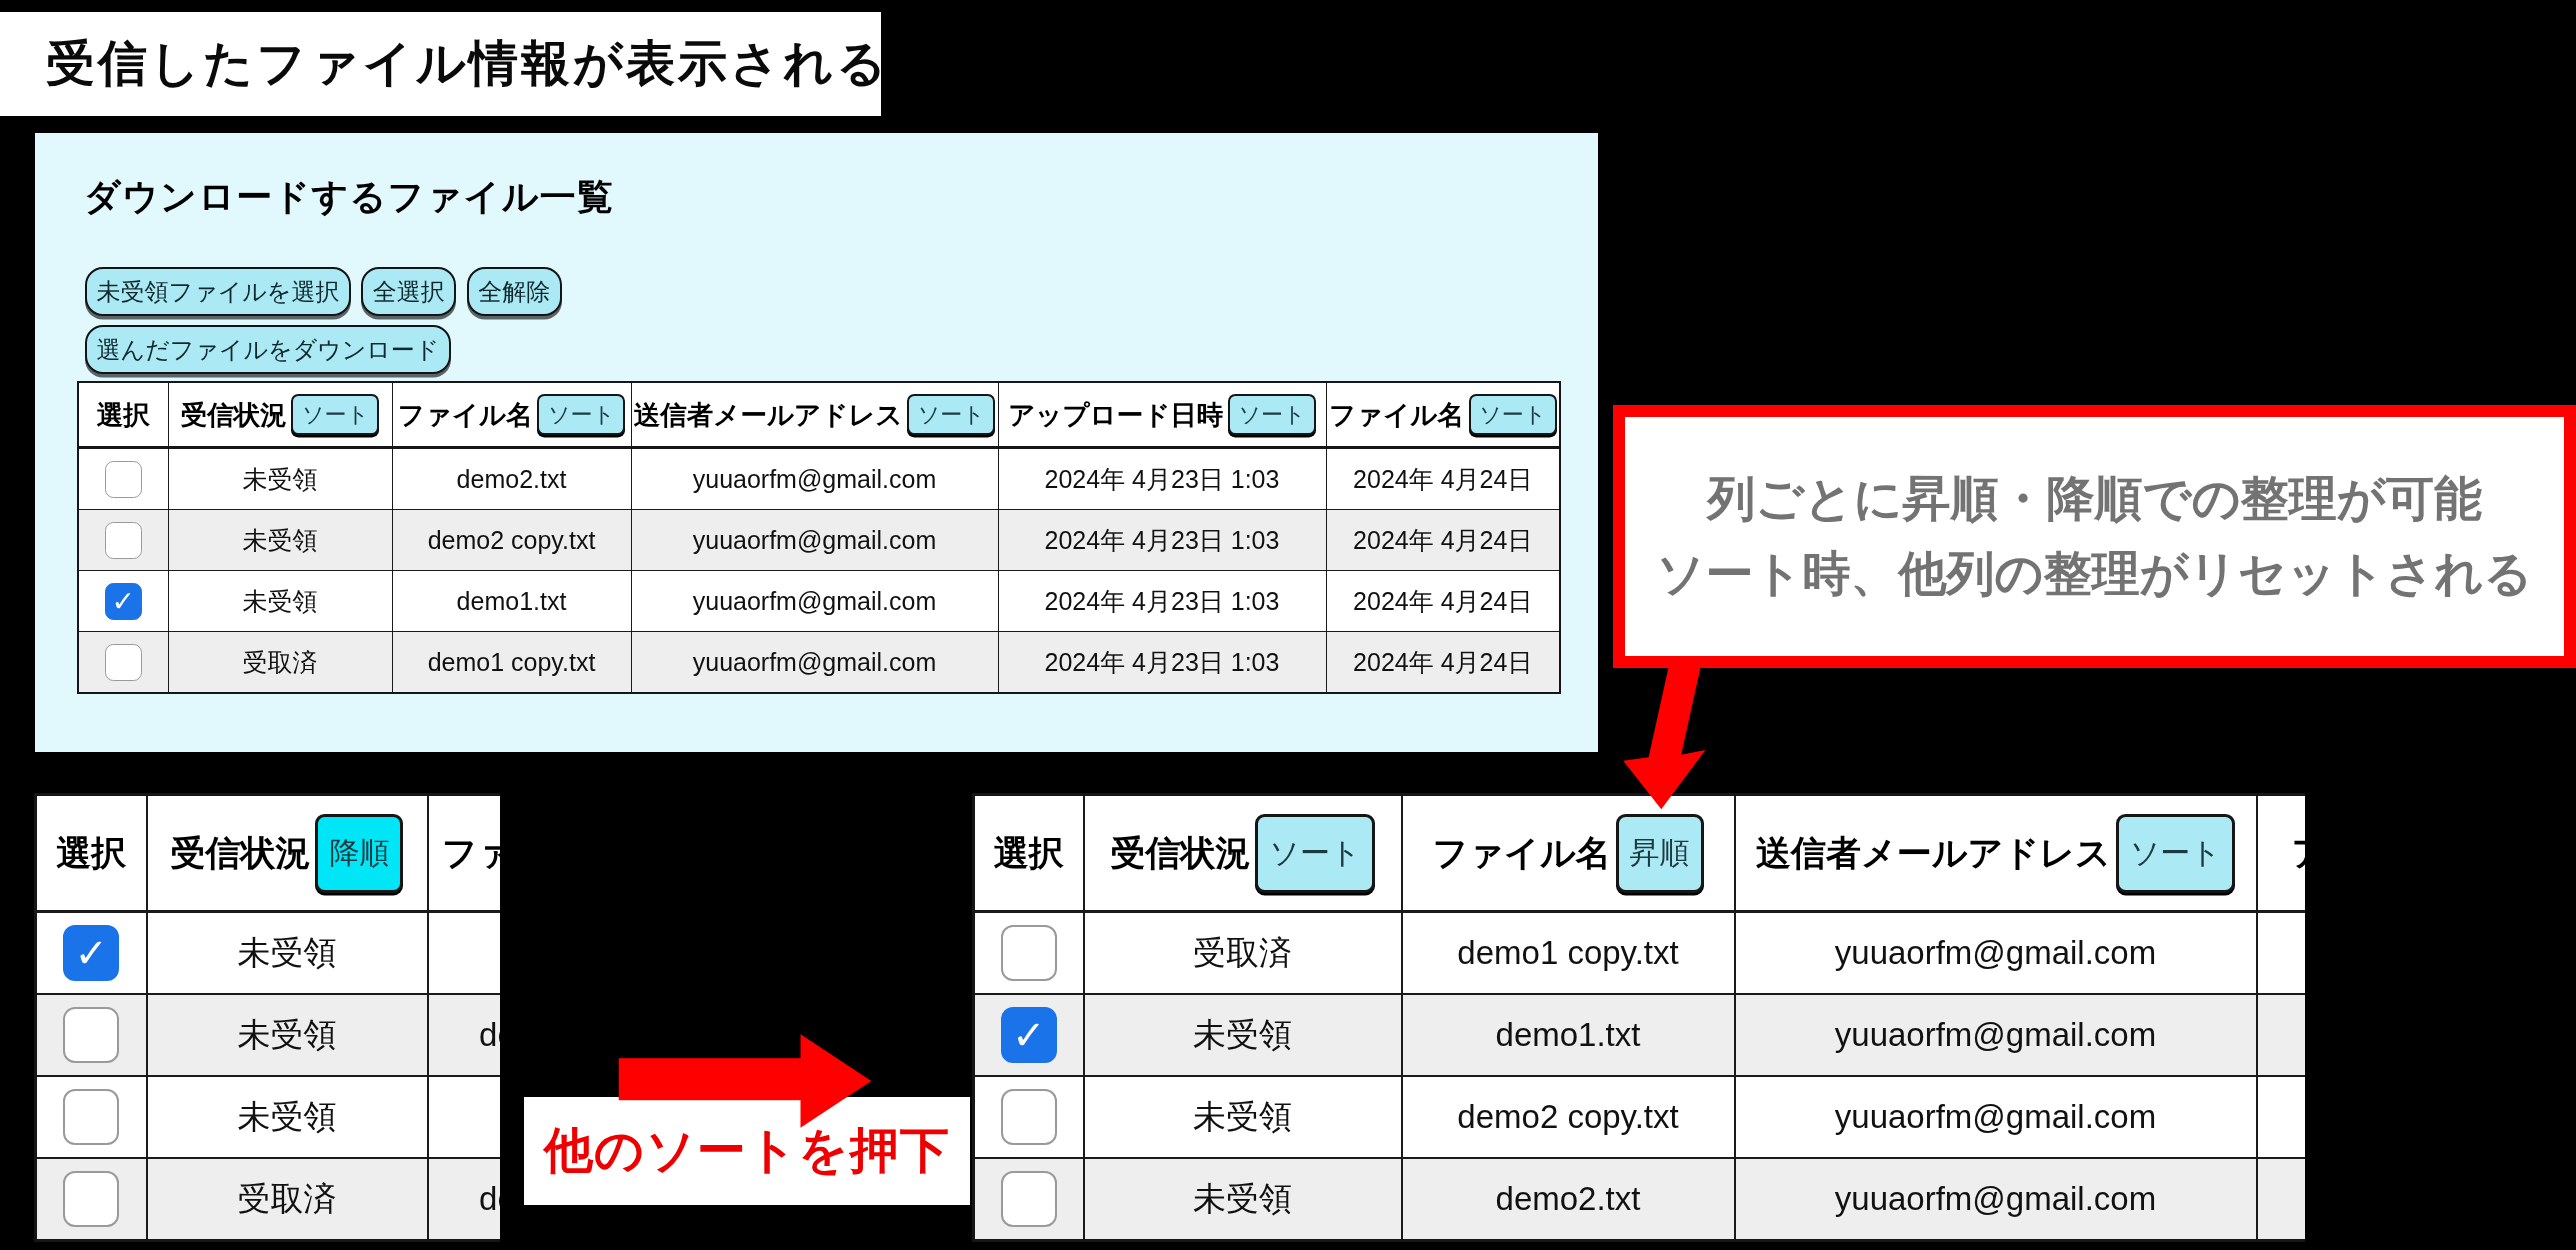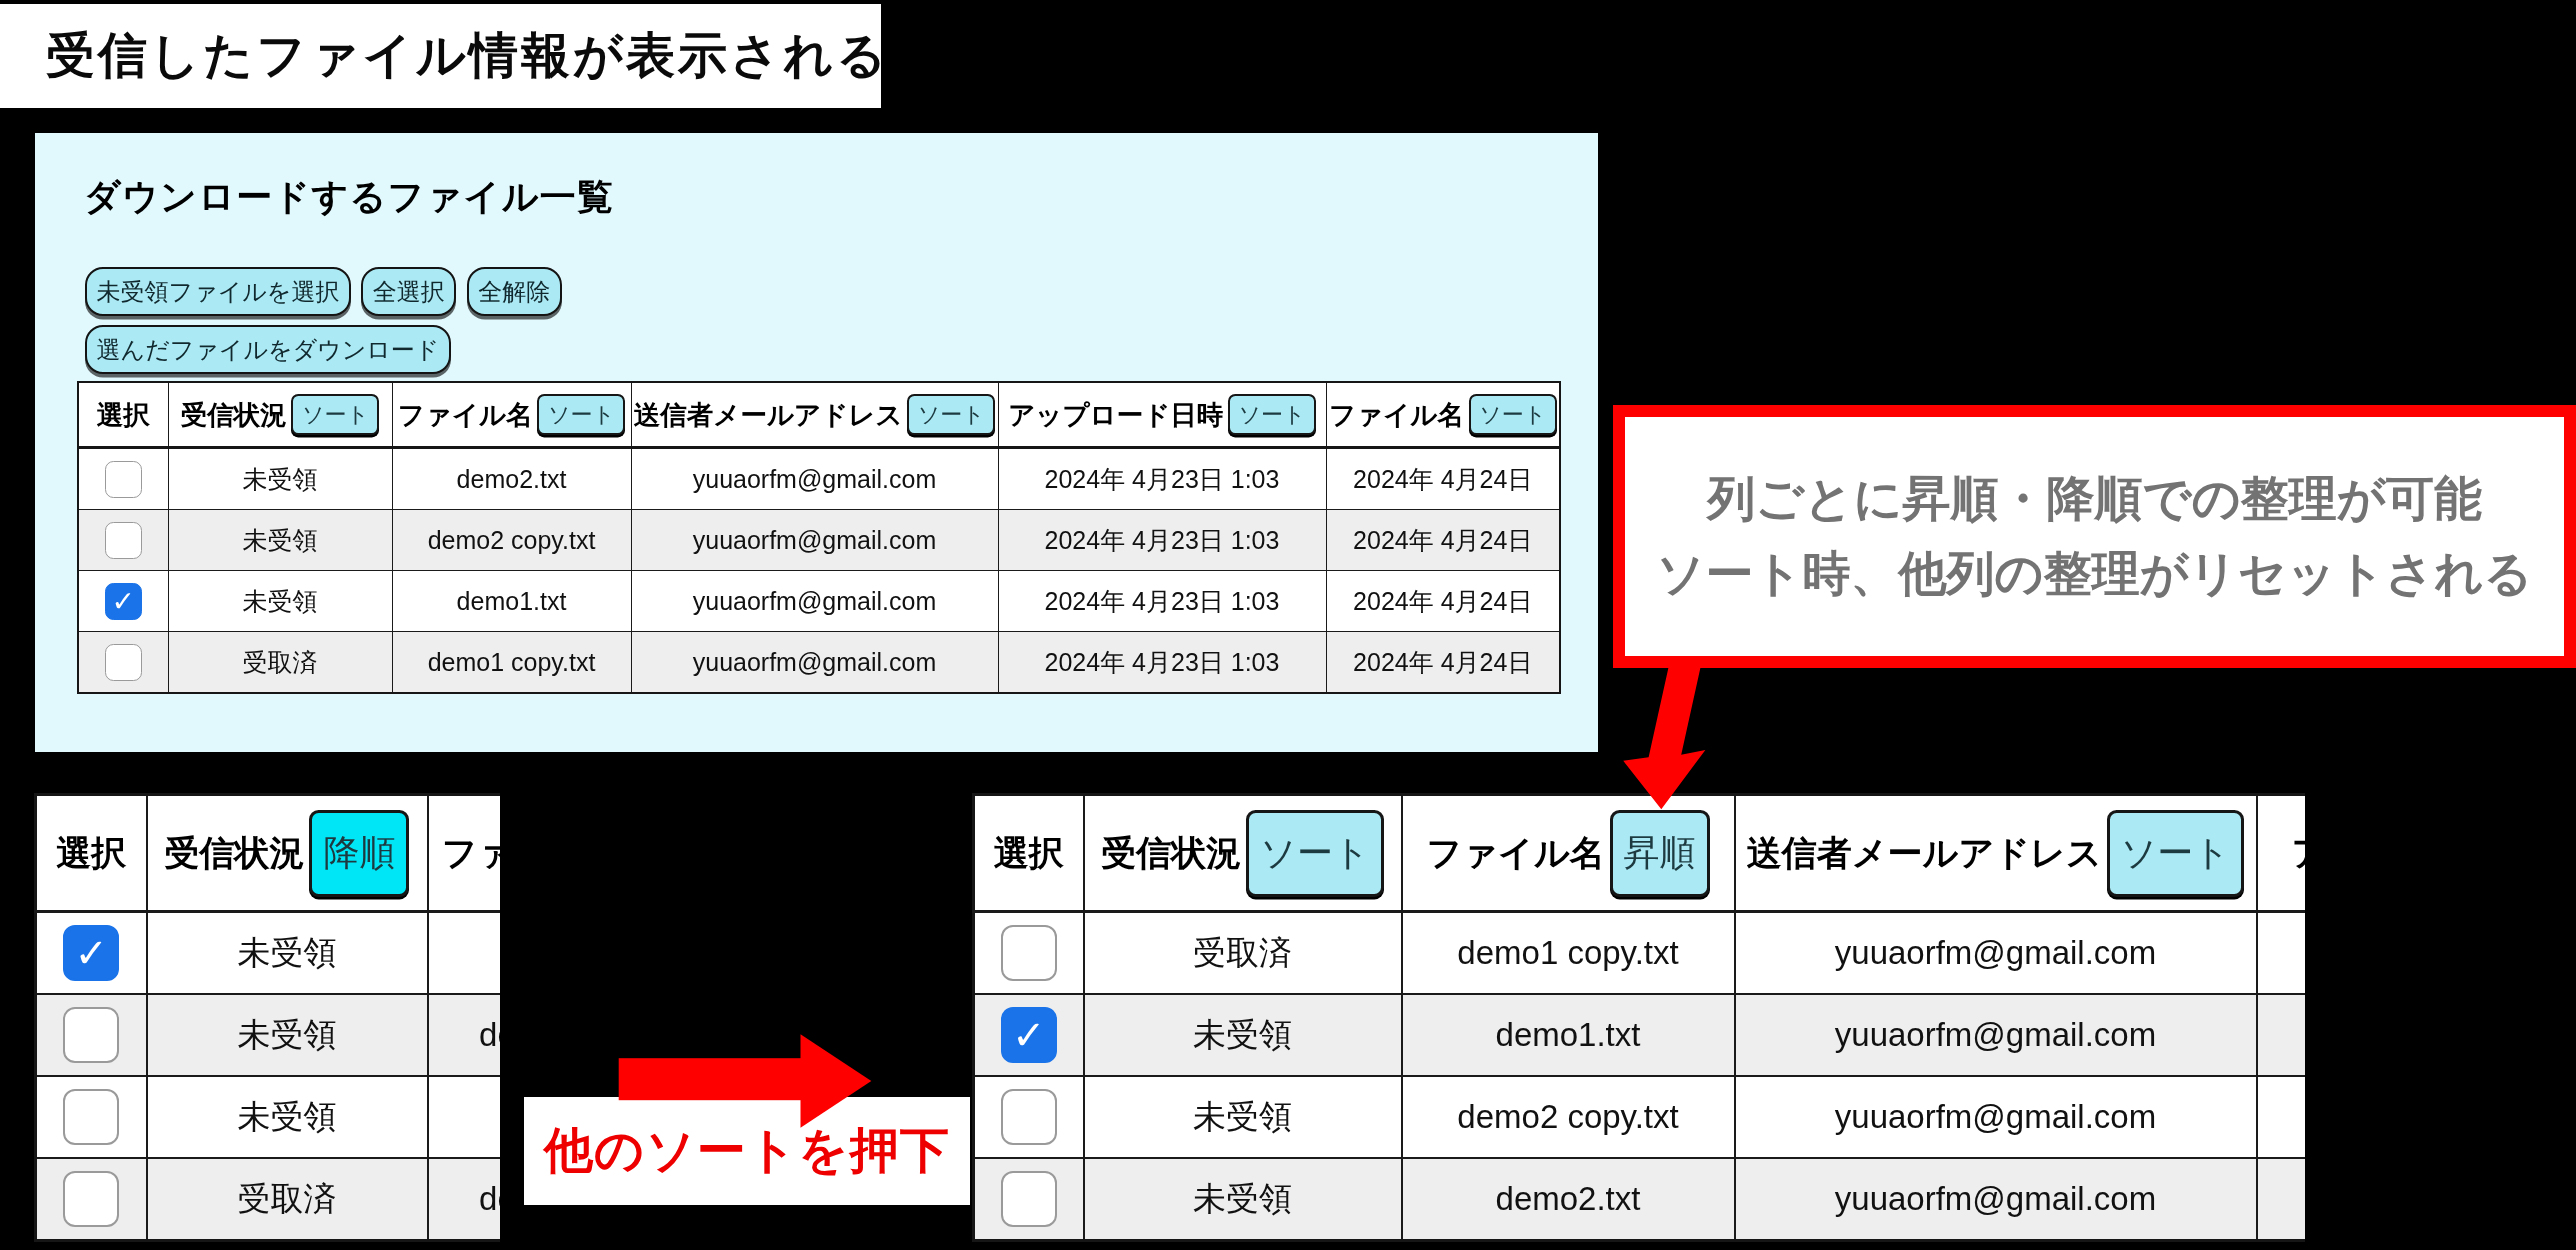--- a/index.html
+++ b/index.html
@@ -1,20 +1,20 @@
 <!DOCTYPE html>
 <html style="font-size:9.6px"><head>
 <meta charset="utf-8">
 <style>
   html,body{margin:0;padding:0;background:#000;}
   body{width:2576px;height:1251px;font-family:"Liberation Sans","DejaVu Sans",sans-serif;}
   #canvas{position:relative;width:2576px;height:1251px;background:#000;overflow:hidden;}
 
   
-  .banner{position:absolute;left:0;top:4px;width:881px;height:104px;background:#ffffff;
+  .banner{position:absolute;left:0;top:12px;width:881px;height:104px;background:#ffffff;
           display:flex;align-items:center;padding-left:46px;box-sizing:border-box;}
   .banner span{font-size:49px;font-weight:bold;color:#0a0a0a;letter-spacing:3px;white-space:nowrap;}
 
   
   .panel{position:absolute;left:35px;top:133px;width:1563px;height:619px;background:#e1f8fc;}
   .panel-title{position:absolute;left:49px;top:40px;font-size:36px;font-weight:bold;color:#000;letter-spacing:1.2px;white-space:nowrap;}
   .btn-row{position:absolute;left:50px;top:134px;display:flex;gap:10.2px;}
   .btn-row2{position:absolute;left:50px;top:192px;display:flex;}
   .cbtn{height:49px;line-height:45px;padding:0 9.6px;background:#abeaf4;border:2.4px solid #141414;
         border-radius:18px;font-size:24px;color:#10282e;font-family:inherit;white-space:nowrap;
@@ -55,21 +55,21 @@
   .arrow-svg{position:absolute;z-index:5;}
 
   
   .mid-label{position:absolute;left:524px;top:1097px;width:446px;height:108px;background:#ffffff;
              display:flex;align-items:center;justify-content:center;}
   .mid-label span{color:#ee0000;font-size:49px;font-weight:bold;letter-spacing:1.2px;white-space:nowrap;}
 
   
   .zoom-table th{height:114px;font-size:35px;font-weight:bold;border-width:2.4px;border-bottom-width:3.6px;background:#fff;}
   .zoom-table td{height:80px;font-size:33px;color:#111;border-width:2.4px;}
-  .zoom-table .sortbtn{font-size:36px;padding:16px 11px;border-radius:9.6px;border-width:3px;}
+  .zoom-table .sortbtn{font-size:30px;padding:16px 11px;border-radius:9.6px;border-width:3px;}
   .zoom-table table{border:3px solid #161616;}
 
   .lt-wrap{position:absolute;left:34px;top:793px;width:466px;height:451px;overflow:hidden;}
   .lt-wrap table{width:717px;}
   .rt-wrap{position:absolute;left:972px;top:793px;width:1333px;height:451px;overflow:hidden;}
   .rt-wrap table{width:1619px;}
   .hcell.clip-left{justify-content:flex-start;padding-left:13.3px;}
   .hcell.clip-left-far{justify-content:flex-start;padding-left:34px;}
 </style>
 </head>

